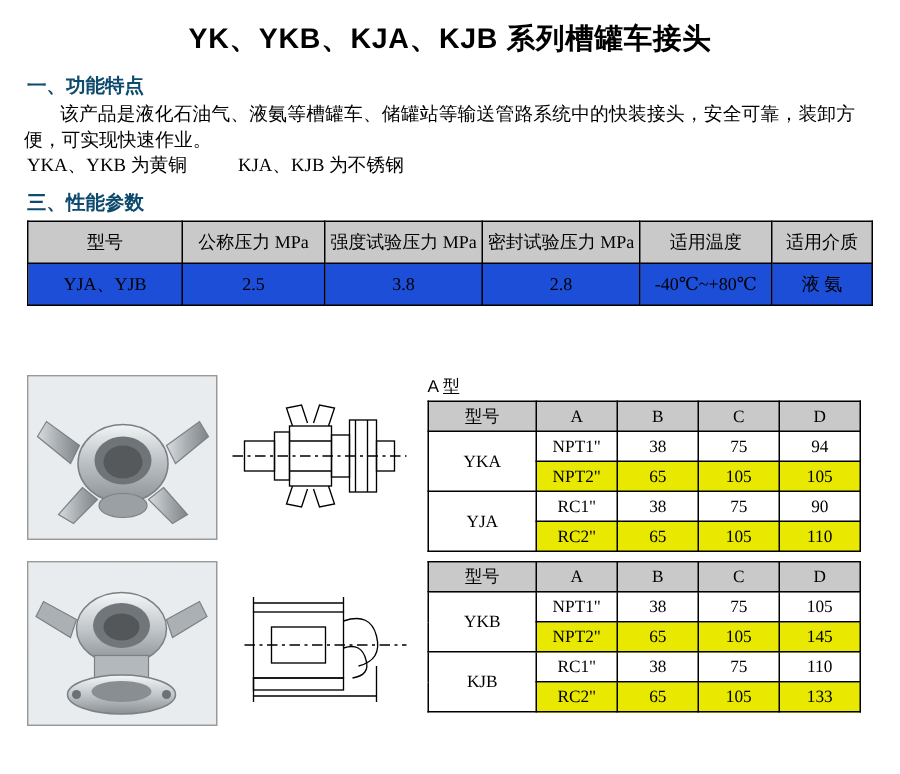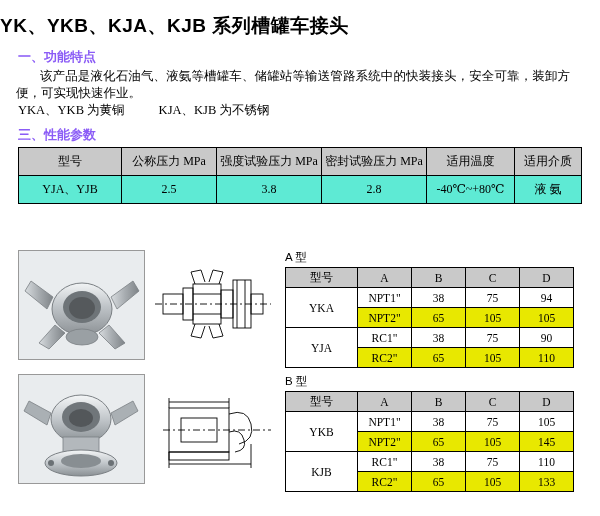--- a/index.html
+++ b/index.html
@@ -14,30 +14,30 @@
     color: #000000;
     position: relative;
     overflow: hidden;
   }
   .page {
     width: 600px;
     height: 516px;
     position: relative;
   }
   .title {
-    text-align: left;
+    text-align: center;
     font-size: 19px;
     font-weight: bold;
     letter-spacing: 0.5px;
     padding-top: 13px;
     padding-bottom: 2px;
     font-family: "Liberation Sans", "DejaVu Sans", sans-serif;
   }
   .section-head {
-    color: #8b5cf6;
+    color: #0c4a6e;
     font-weight: bold;
     font-size: 13px;
     margin: 7px 0 2px 18px;
     font-family: "Liberation Sans", "DejaVu Sans", sans-serif;
   }
   .para {
     font-size: 12.5px;
     line-height: 17px;
     margin: 0 30px 0 16px;
     text-indent: 24px;
@@ -63,21 +63,21 @@
     text-align: center;
     font-size: 12px;
     height: 27px;
     padding: 0;
   }
   table.spec thead th {
     background: #c9c9c9;
     font-weight: normal;
   }
   table.spec td.hl {
-    background: #5eead4;
+    background: #1d4ed8;
   }
   
   table.dim {
     border-collapse: collapse;
     table-layout: fixed;
     width: 288px;
   }
   table.dim th, table.dim td {
     border: 1px solid #000000;
     text-align: center;
@@ -317,21 +317,20 @@
             <line x1="20" y1="28" x2="80" y2="28"></line>
             <line x1="20" y1="78" x2="20" y2="94"></line>
             <line x1="102" y1="70" x2="102" y2="94"></line>
             <line x1="20" y1="90" x2="102" y2="90"></line>
             <rect x="20" y="78" width="60" height="8"></rect>
           </g>
         </svg>
       </div>
 
       <div class="dim-block">
-        <div class="dim-label">B 型</div>
         <table class="dim">
           <colgroup>
             <col style="width:72px">
               <col style="width:54px">
               <col style="width:54px">
               <col style="width:54px">
               <col style="width:54px">
           </colgroup>
           <thead>
             <tr>

